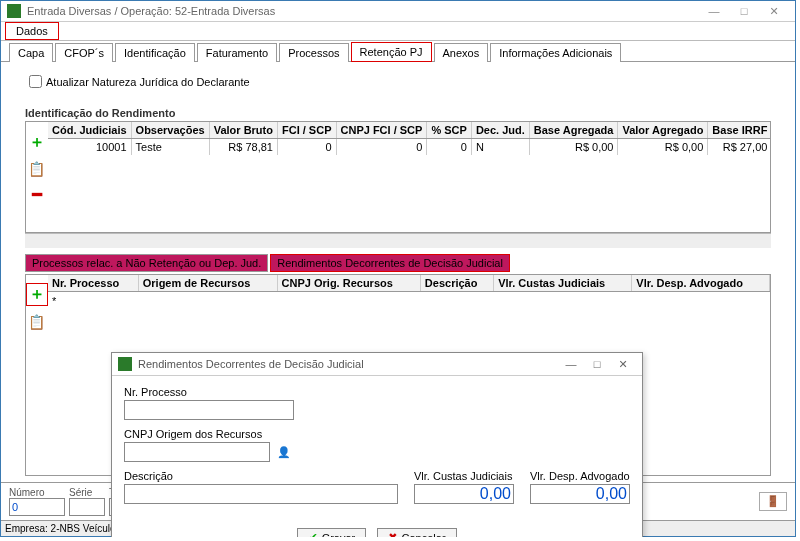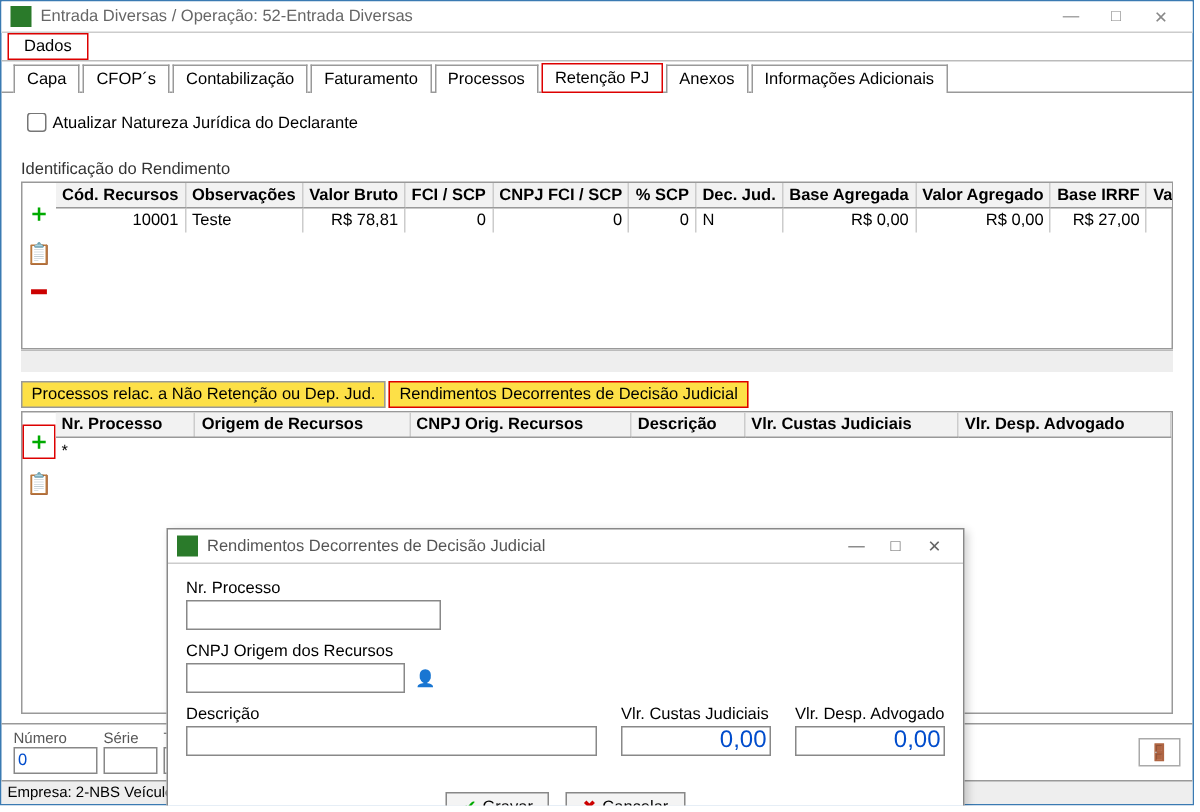--- a/index.html
+++ b/index.html
@@ -6,37 +6,37 @@
 .window{width:796px;height:537px;border:1px solid #3a7ab2;position:relative;display:flex;flex-direction:column;box-sizing:border-box;}
 .titlebar{height:22px;background:#fff;display:flex;align-items:center;padding:0 6px;border-bottom:1px solid #ccc;}
 .titlebar .tic{width:14px;height:14px;background:#2a7a2a;margin-right:6px;display:inline-block;}
 .titlebar .title{flex:1;color:#666;}
 .titlebar .wbtn{width:30px;text-align:center;color:#888;}
 .menubar{height:18px;border-bottom:1px solid #bbb;display:flex;align-items:center;}
 .menubar .mitem{padding:2px 10px;border:1px solid #d00;margin-left:4px;}
 .tabs{height:22px;display:flex;align-items:center;padding-left:8px;border-bottom:1px solid #999;}
 .tab{padding:3px 8px;border:1px solid #999;border-bottom:none;margin-right:2px;background:#fff;position:relative;top:1px;}
 .tab.hi{border:1px solid #d00;}
-.client{flex:1;padding:6px 13px;position:relative;}
+.client{flex:1;padding:6px 24px;position:relative;}
 .chkrow{display:flex;align-items:center;margin:4px 0 6px 0;}
 .chkrow input{margin-right:4px;}
-.fs-label{font-size:11px;color:#333;margin-top:16px;}
+.fs-label{font-size:11px;color:#333;margin-top:16px;font-weight:bold;}
 .gridwrap{border:1px solid #999;height:110px;position:relative;margin-top:2px;display:flex;}
 .sidebtns{width:22px;display:flex;flex-direction:column;align-items:center;gap:8px;padding-top:10px;}
 .sidebtns .plus{color:#0a0;font-weight:bold;font-size:16px;}
 .sidebtns .copy{font-size:14px;}
 .sidebtns .minus{color:#c00;font-weight:bold;font-size:16px;}
 .grid{flex:1;overflow:auto;}
 table{border-collapse:collapse;width:100%;}
 th,td{border-right:1px solid #ccc;padding:2px 4px;text-align:left;white-space:nowrap;font-size:11px;}
 th{background:#f2f2f2;border-bottom:1px solid #999;}
 td.num{text-align:right;}
 .hscroll{height:14px;background:#eee;border-top:1px solid #bbb;position:relative;}
 .subtabs{display:flex;margin-top:6px;}
-.subtab{padding:2px 6px;border:1px solid #999;background:#fde047;margin-right:2px;}
+.subtab{padding:2px 6px;border:1px solid #999;background:#be185d;margin-right:2px;}
 .subtab.hi{border:1px solid #d00;}
 .grid2wrap{border:1px solid #999;height:200px;display:flex;margin-top:2px;position:relative;}
 .grid2wrap .sidebtns{padding-top:8px;}
 .grid2wrap .plus{border:1px solid #d00;padding:0 2px;}
 .footer{border-top:1px solid #999;padding:4px 8px;display:flex;align-items:center;gap:4px;}
 .footer .lbl{font-size:10px;color:#555;}
 .footer input{border:1px solid #888;height:16px;font-size:11px;padding:0 2px;}
 .footer .nav{width:16px;color:#888;text-align:center;}
 .footer .btn{border:1px solid #888;padding:2px 8px;display:flex;align-items:center;gap:4px;background:#f4f4f4;}
 .footer .ok::before{content:"✔";color:#0a0;}
@@ -70,21 +70,21 @@
     <span class="wbtn">✕</span>
   </div>
 
   <div class="menubar">
     <span class="mitem">Dados</span>
   </div>
 
   <div class="tabs">
     <span class="tab">Capa</span>
     <span class="tab">CFOP´s</span>
-    <span class="tab">Contabilização</span>
+    <span class="tab">Identificação</span>
     <span class="tab">Faturamento</span>
     <span class="tab">Processos</span>
     <span class="tab hi">Retenção PJ</span>
     <span class="tab">Anexos</span>
     <span class="tab">Informações Adicionais</span>
   </div>
 
   <div class="client">
     <div class="chkrow">
       <input type="checkbox" style="">
@@ -95,21 +95,21 @@
     <div class="gridwrap">
       <div class="sidebtns">
         <span class="plus">＋</span>
         <span class="copy">📋</span>
         <span class="minus">━</span>
       </div>
       <div class="grid">
         <table>
           <tbody>
               <tr>
-            <th>Cód. Recursos</th>
+            <th>Cód. Judiciais</th>
             <th>Observações</th>
             <th class="num">Valor Bruto</th>
             <th class="num">FCI / SCP</th>
             <th class="num">CNPJ FCI / SCP</th>
             <th class="num">% SCP</th>
             <th>Dec. Jud.</th>
             <th class="num">Base Agregada</th>
             <th class="num">Valor Agregado</th>
             <th class="num">Base IRRF</th>
             <th class="num">Valor IRRF</th>

